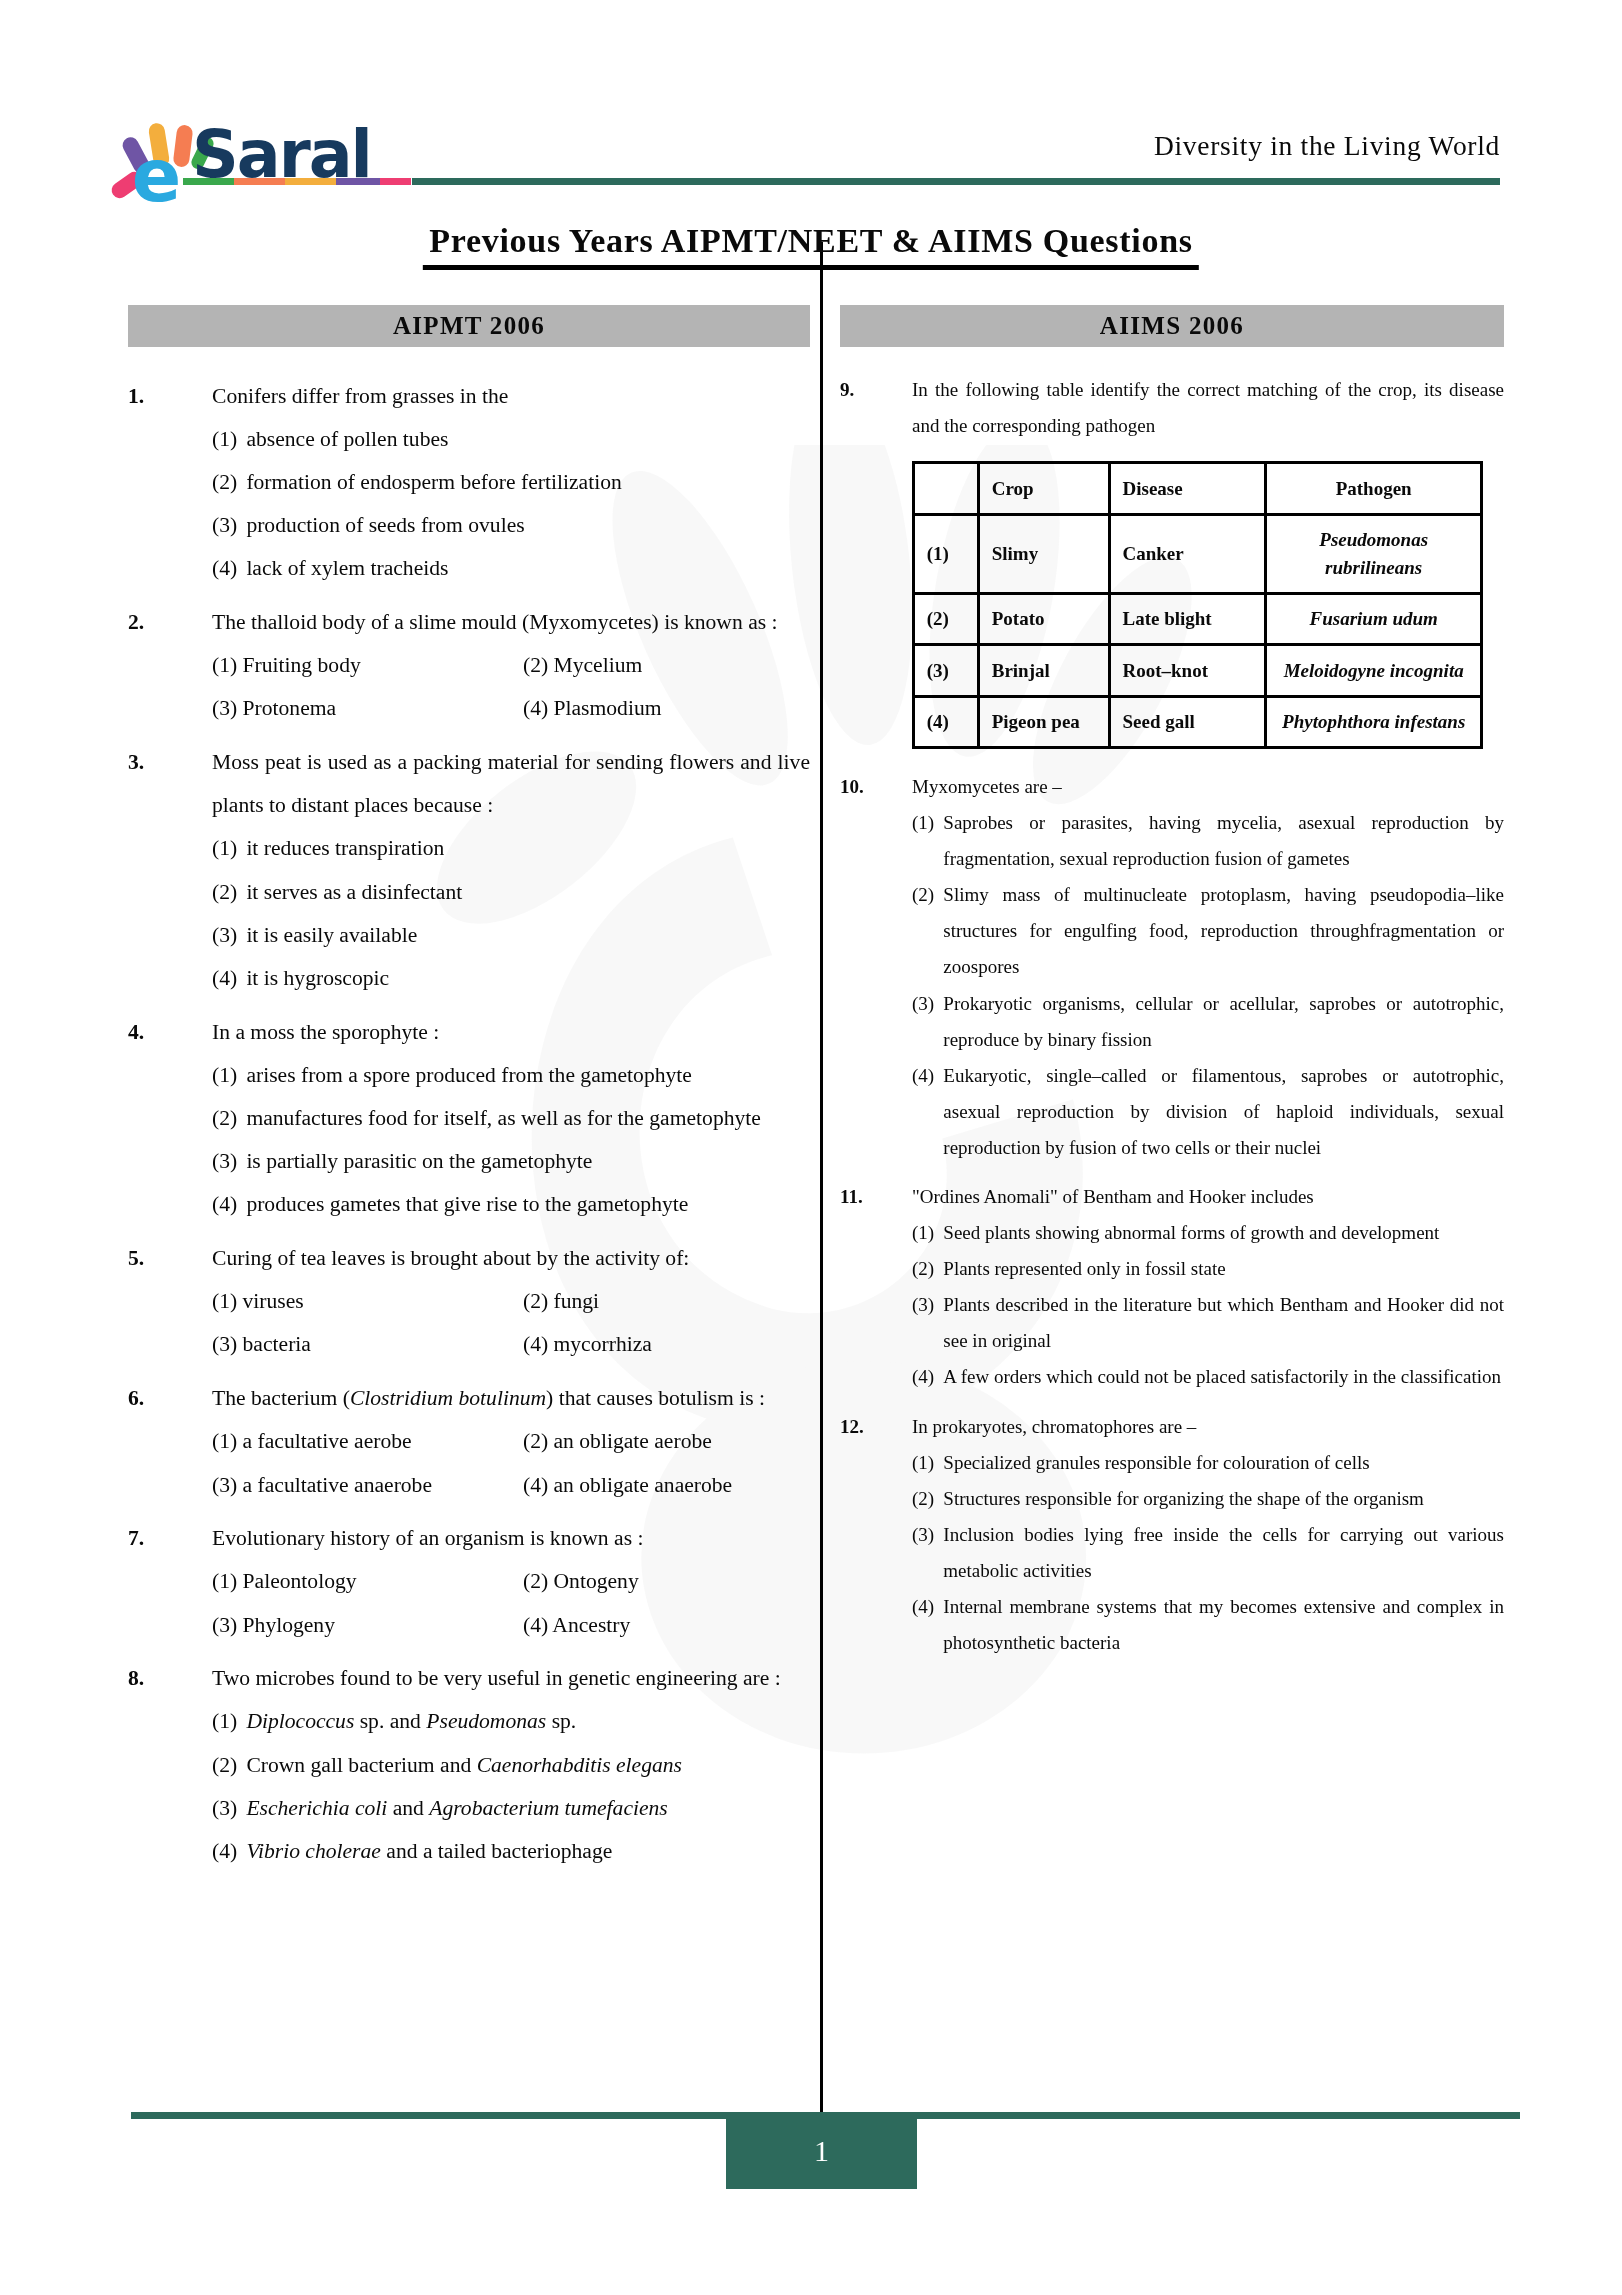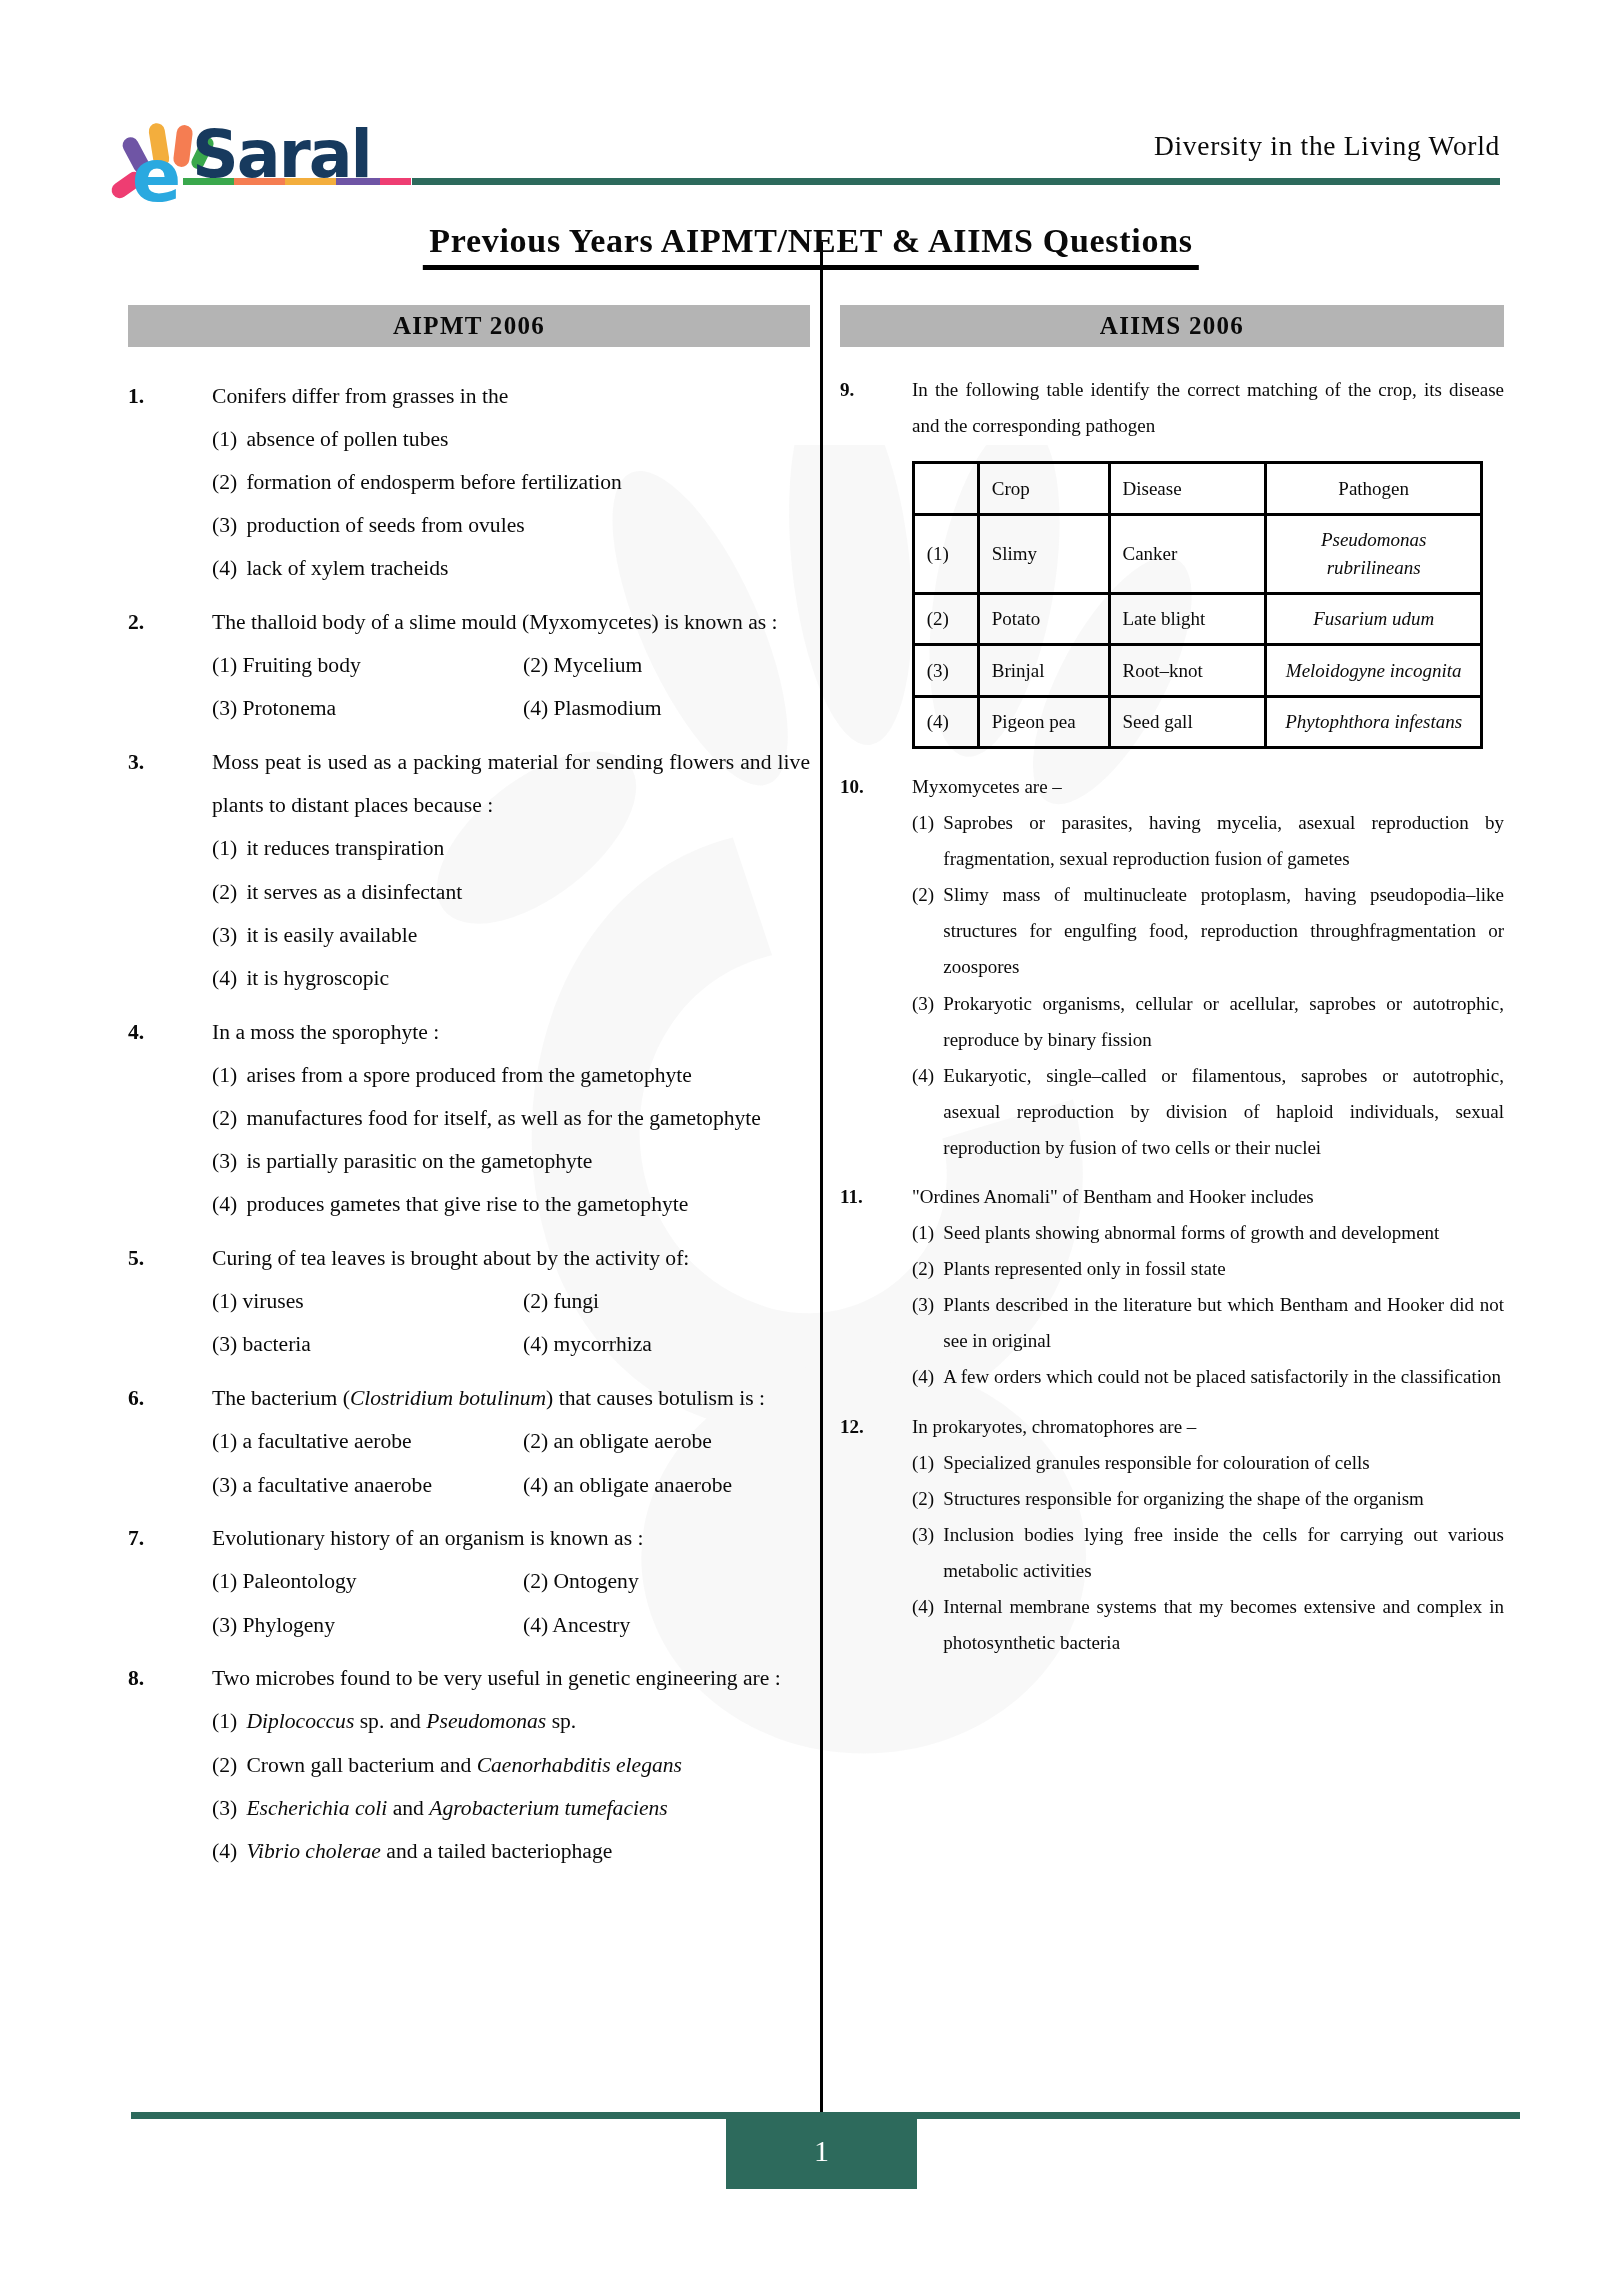--- a/index.html
+++ b/index.html
@@ -46,21 +46,21 @@
   .col-right .qn { flex:0 0 72px; }
   .qb { flex:1; }
   .stem { text-align:justify; }
   .opt { display:flex; }
   .opt .m { flex:0 0 auto; margin-right:9.2px; white-space:nowrap; }
   .opt .t { flex:1; text-align:justify; }
   .opts2 { display:grid; grid-template-columns:52% 48%; }
   .it { font-style:italic; }
 
   
-  .qtable { border-collapse:collapse; margin:17px 0 6.5px 0; width:571px; }
+  .qtable { border-collapse:collapse; margin:17px 0 6.5px 0; width:571px;font-weight:bold; }
   .qtable td { border:3.3px solid #000; padding:10.5px 11.8px; vertical-align:middle; line-height:1.45; }
   .qtable .c0 { width:65px; }
   .qtable .c1 { width:131px; }
   .qtable .c2 { width:157px; }
   .qtable .c3 { width:216px;text-align:center; }
   .qtable .path { font-style:italic; }
 
   
   .footer-rule { position:absolute; left:131px; top:2112px; width:1389px; height:6.5px; background:#2d6a5c; }
   .page-box { position:absolute; left:726px; top:2112px; width:191px; height:77px; background:#2d6a5c; display:flex; align-items:center; justify-content:center; }

